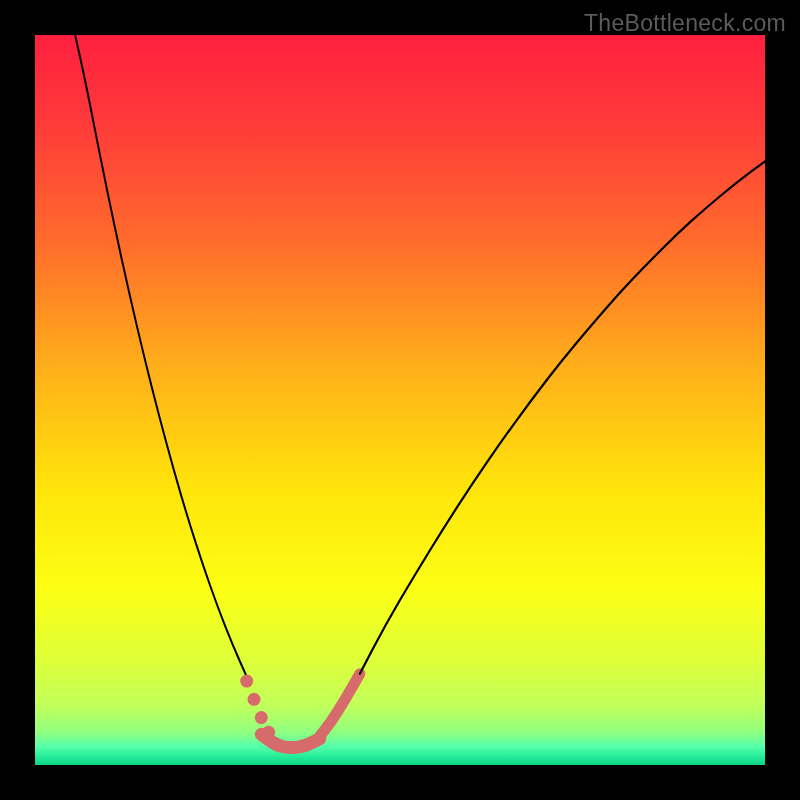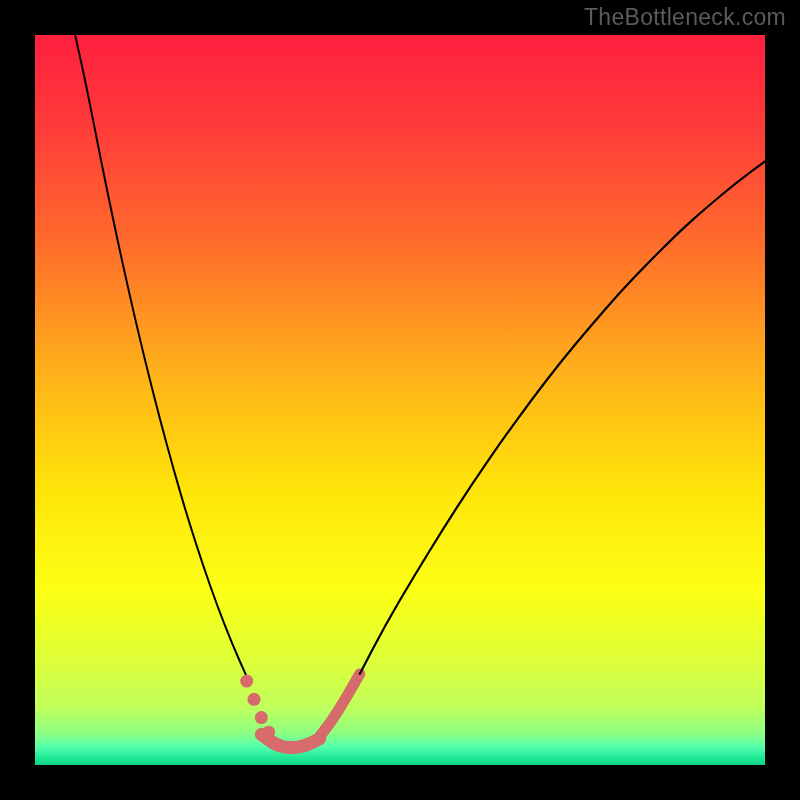--- a/index.html
+++ b/index.html
@@ -36,21 +36,21 @@
   }
   .curve-layer {
     position: absolute;
     left: 0;
     top: 0;
     width: 100%;
     height: 100%;
   }
   .watermark {
     position: absolute;
-    top: 4px;
+    top: 10px;
     right: 14px;
     color: #5b5b5b;
     font-size: 23px;
     letter-spacing: 0.3px;
     font-weight: 500;
   }
 </style>
 </head>
 <body>
 

